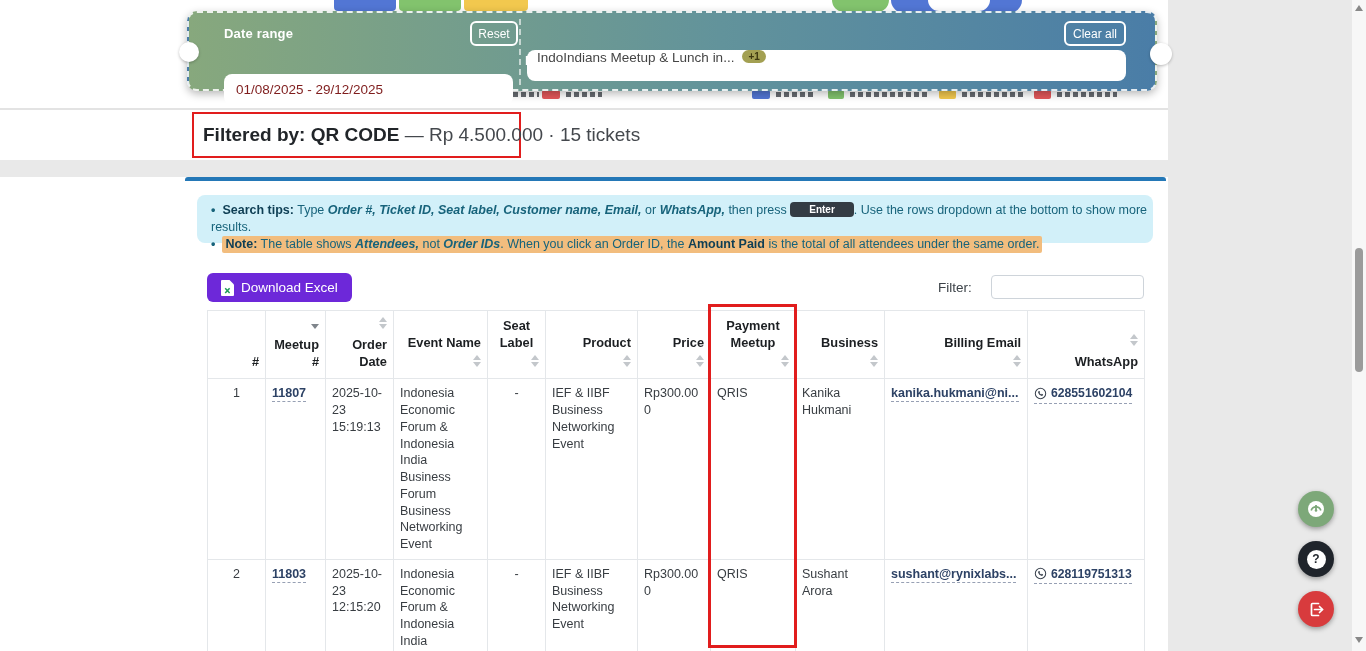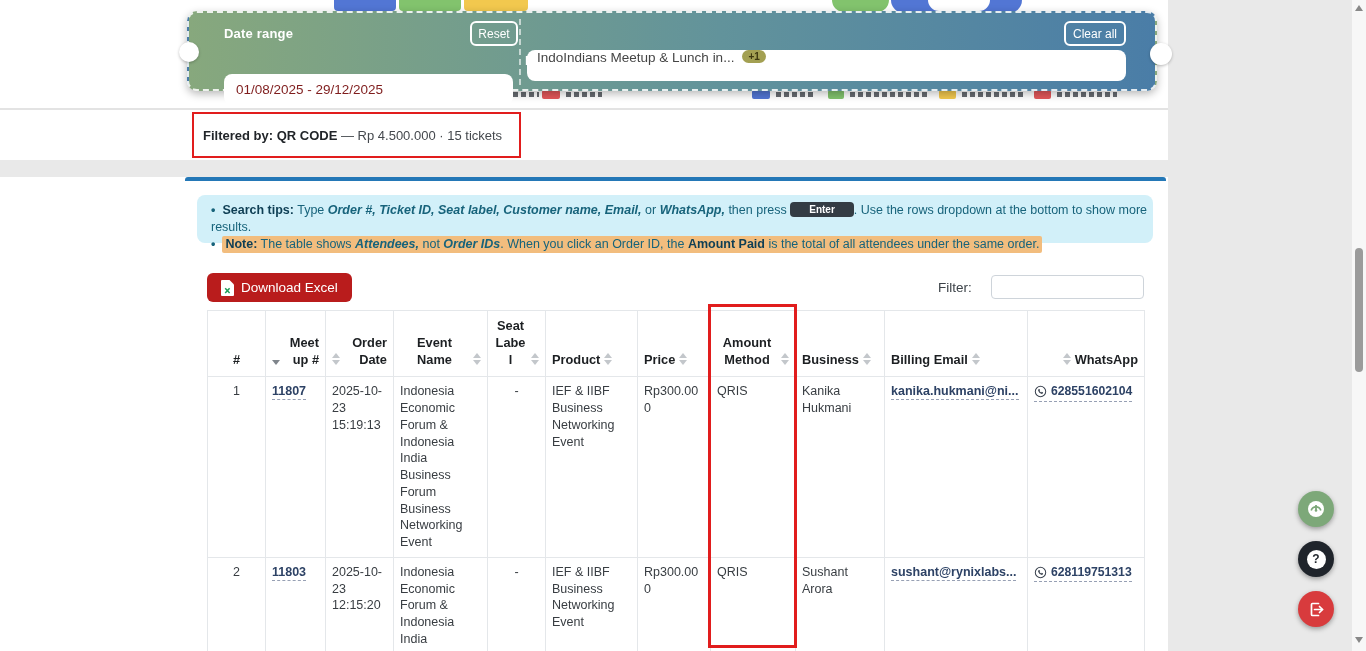--- a/index.html
+++ b/index.html
@@ -37,45 +37,45 @@
   #panel-divider{position:absolute;left:330px;top:6px;height:66px;border-left:2px dashed rgba(255,255,255,.6);}
   #events-input{position:absolute;left:338px;top:37px;width:599px;height:31px;box-sizing:border-box;border-radius:8px;
     background:#fff;display:flex;align-items:flex-start;padding:0 10px;font-size:13.5px;color:#454545;cursor:pointer;}
   #more-badge{margin-left:8px;background:#a3a052;color:#3e380f;font-size:10px;font-weight:700;border-radius:8px;padding:1px 6px;}
   .handle{border-radius:50%;background:#fff;box-shadow:0 1px 3px rgba(0,0,0,.25);}
   #handle-left{left:179px;top:42px;width:20px;height:20px;}
   #handle-right{left:1150px;top:43px;width:22px;height:22px;}
   #hairline{left:0;top:108px;width:1168px;height:2px;background:#e3e3e3;}
   
   #filtered-by-box{left:192px;top:112px;width:329px;height:46px;box-sizing:border-box;border:2px solid #e11d1d;
-    background:#fff;display:flex;align-items:center;padding-left:9px;font-size:13px;color:#212529;white-space:pre;}
+    background:#fff;display:flex;align-items:center;padding-left:9px;font-size:19px;color:#212529;white-space:pre;}
   #filtered-by-box .fb-strong{font-weight:700;}
   #filtered-by-box .fb-rest{color:#44484d;}
   
   #tips-box{left:197px;top:195px;width:956px;height:48px;box-sizing:border-box;background:#d2f0f9;border-radius:8px;
     padding:7px 0 0 14px;color:#17637b;font-size:12.5px;}
   .tip-line{white-space:pre-wrap;line-height:17px;}
   .tip-bullet{color:#17637b;font-weight:700;margin-right:7px;}
   .tip-strong{font-weight:700;color:#0e3e54;}
   .tip-em{font-style:italic;font-weight:bold;}
   .enter-badge{display:inline-block;background:#343c44;color:#fff;font-size:10px;font-weight:700;border-radius:4px;
     padding:1px 19px;line-height:13px;vertical-align:1px;}
   .note-hl{background:#f2bd7e;padding:1px 3px 2px 3px;border-radius:2px;}
   
-  #download-excel-button{left:207px;top:273px;height:29px;background:#b91c1c;border:none;border-radius:6px;color:#fff;
+  #download-excel-button{left:207px;top:273px;height:29px;background:#6d28d9;border:none;border-radius:6px;color:#fff;
     font-size:13.5px;font-family:inherit;display:flex;align-items:center;gap:7px;padding:0 14px;cursor:pointer;}
   #search-label{left:938px;top:280px;font-size:13.5px;color:#3c4248;}
   #search-input{left:991px;top:275px;width:153px;height:24px;box-sizing:border-box;border:1px solid #ced4da;
     border-radius:4px;padding:0 8px;font-size:13px;font-family:inherit;}
   
   #data-table{left:207px;top:310px;width:937px;border-collapse:collapse;table-layout:fixed;
     font-size:12.5px;color:#383d42;}
   #data-table th,#data-table td{border:1px solid #e4e7ea;padding:6px;vertical-align:top;overflow-wrap:break-word;line-height:1.34;}
   #data-table th{height:50px;box-sizing:border-box;vertical-align:bottom;font-size:12.8px;color:#1c1f22;padding-bottom:8px;cursor:pointer;}
-  .th-flex{display:flex;align-items:flex-end;gap:4px;font-weight:700;}
+  .th-flex{display:flex;align-items:flex-end;gap:4px;font-weight:700;flex-direction:column;}
   .th-flex.right{justify-content:flex-end;text-align:right;}
   .th-flex.center{justify-content:center;}
   .th-label{min-width:0;}
   .sort{display:inline-flex;flex-direction:column;gap:2px;padding-bottom:3px;flex:0 0 auto;}
   .sort i{display:block;width:0;height:0;border-left:4px solid transparent;border-right:4px solid transparent;}
   .sort .up{border-bottom:5px solid #c3c7cb;}
   .sort .down{border-top:5px solid #c3c7cb;}
   .sort.desc .down{border-top-color:#7f858b;}
   .ta-r{} .ta-c{text-align:center;}
   .lnk{font-weight:700;color:#2d4265;text-decoration:none;border-bottom:1.5px dashed #97a0b4;padding-bottom:1px;cursor:pointer;}
@@ -237,21 +237,21 @@
             <div class="th-flex">
               <span class="th-label">Price</span>
               <span class="sort">
                 <i class="up"></i>
                 <i class="down"></i>
               </span>
             </div>
           </th>
         <th>
             <div class="th-flex">
-              <span class="th-label">Amount Method</span>
+              <span class="th-label">Payment Meetup</span>
               <span class="sort">
                 <i class="up"></i>
                 <i class="down"></i>
               </span>
             </div>
           </th>
         <th>
             <div class="th-flex">
               <span class="th-label">Business</span>
               <span class="sort">

